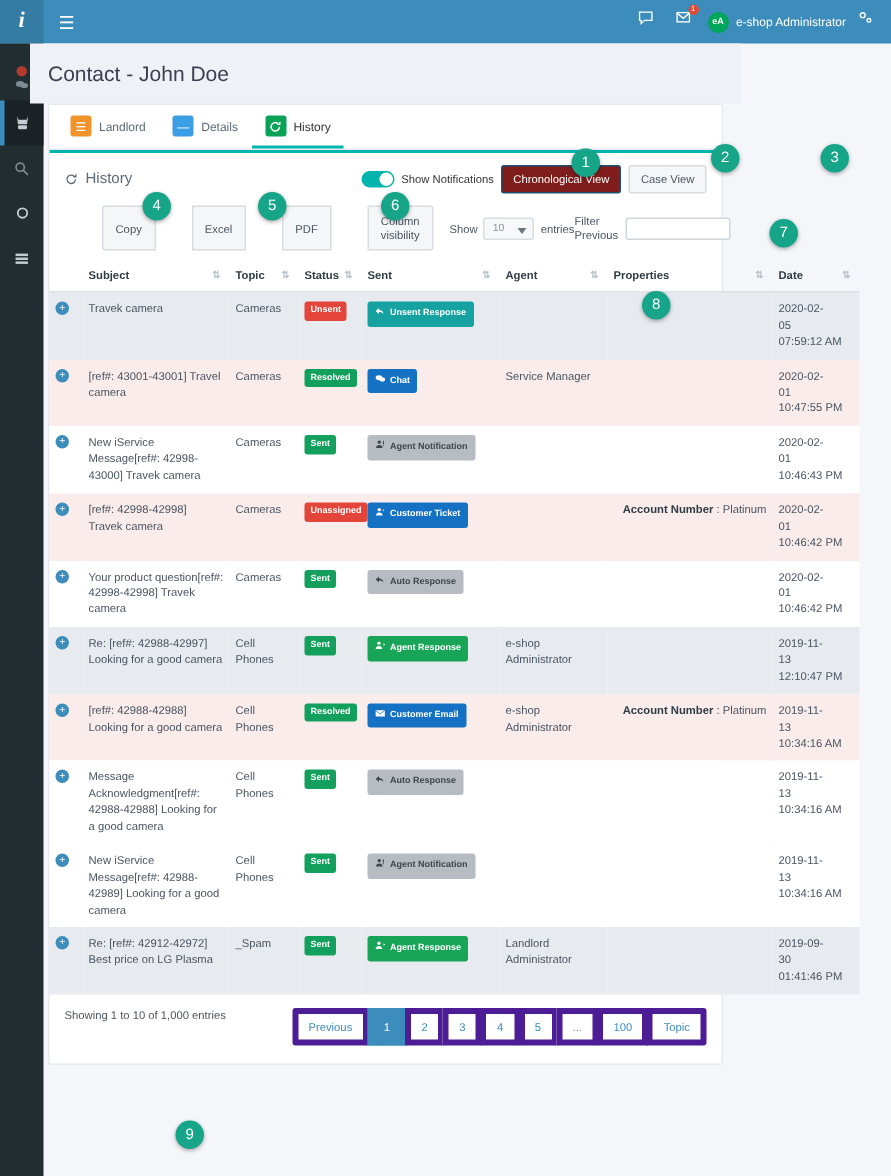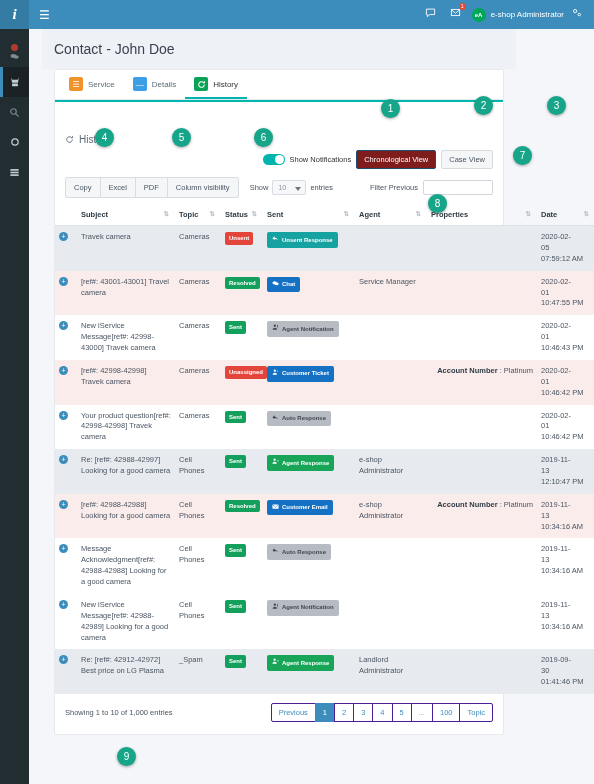--- a/index.html
+++ b/index.html
@@ -48,21 +48,21 @@
   .side-item {
     height:30px; display:flex; align-items:center; justify-content:center;
     color:#8aa4af; font-size:10px; position:relative; cursor:pointer;
   }
   .side-item.active { background:#1a2226; border-left:3px solid #3c8dbc; }
   .side-item.active svg { margin-left:-3px; }
   .side-dot { width:7px; height:7px; border-radius:50%; background:#b03a2e; }
   .side-block { padding-top:8px; }
 
   
-  .content { position:absolute; top:29px; left:42px; width:474px; height:755px; }
+  .content { position:absolute; top:29px; left:20px; width:474px; height:755px; }
   .page-title {
     font-size:14px; font-weight:400; color:#3a3f51;
     padding:12px 0 12px 12px; background:#eef1f5;
   }
   .panel {
     background:#fff; margin:0 12px; border:1px solid #e6eaee;
     border-radius:2px;
   }
 
   
@@ -82,40 +82,40 @@
   .ico-red    { background:#d63b2f; }
   .ico-green  { background:#09a357; }
 
   .accent-line { height:2px; background:#00b5ad; margin:0; }
 
   
   .hist-head {
     display:flex; align-items:center; padding:8px 10px 4px 10px;
   }
   .hist-title { font-size:10px; color:#5b6b77; display:flex; align-items:center; gap:5px; }
-  .hist-right { margin-left:auto; display:flex; align-items:center; gap:5px;margin-top:40px; }
+  .hist-right { margin-left:auto; display:flex; align-items:center; gap:5px; }
   .toggle {
     width:22px; height:11px; border-radius:6px; background:#00b5ad; position:relative; cursor:pointer;
   }
   .toggle .knob {
     position:absolute; right:1px; top:1px; width:9px; height:9px; border-radius:50%; background:#fff;
   }
   .toggle-label { font-size:7.5px; color:#333; }
   .btn-view {
     font-size:7.5px; padding:4px 7px; border-radius:2px; cursor:pointer;
     border:1px solid #d6dbe0; background:#f4f6f8; color:#4a5562;
   }
   .btn-view.primary { background:#7f1d1d; border-color:#1b4f72; color:#fff; }
 
   
   .toolbar { display:flex; align-items:center; padding:4px 10px 6px 10px; }
   .btn-group { display:flex; }
   .tb-btn {
     font-size:7.5px; padding:5px 8px; border:1px solid #d9dde1; background:#f4f6f8;
-    color:#4a5562; margin-right:-1px; cursor:pointer;
+    color:#4a5562; margin-right:-1px; cursor:pointer;margin-left:25px;
   }
   .tb-btn:first-child { border-radius:2px 0 0 2px; }
   .tb-btn:last-child { border-radius:0 2px 2px 0; }
   .show-entries { display:flex; align-items:center; gap:4px; font-size:7.5px; color:#4a5562; margin-left:12px; }
   .sel {
     border:1px solid #d9dde1; background:#f7f8f9; font-size:7px; color:#8a949c;
     padding:3px 12px 3px 5px; border-radius:2px; position:relative; cursor:pointer;
     min-width:34px;
   }
   .sel::after {
@@ -159,25 +159,25 @@
     display:inline-flex; align-items:center; gap:3px; font-size:6px; font-weight:bold;
     padding:3px 5px; border-radius:2px; color:#fff; white-space:nowrap;
   }
   .t-teal  { background:#16a2a0; }
   .t-blue  { background:#1471c4; }
   .t-gray  { background:#b6bcc2; color:#3f474e; }
   .t-green { background:#18a558; }
   .prop-key { font-weight:bold; color:#2f3b45; }
 
   
-  .tfoot { display:flex; align-items:center; padding:9px 10px 12px 10px; }
+  .tfoot { display:flex; align-items:flex-start; padding:9px 10px 12px 10px; }
   .showing { font-size:7.5px; color:#4a5562; }
   .pager { margin-left:auto; display:flex; }
   .pg {
-    font-size:7.5px; color:#3c8dbc; border:1px solid #4c1d95; background:#fff;
+    font-size:7.5px; color:#3c8dbc; border:4px solid #4c1d95; background:#fff;
     padding:4px 7px; margin-left:-1px; cursor:pointer; min-width:16px; text-align:center;
   }
   .pg:first-child { border-radius:2px 0 0 2px; }
   .pg:last-child { border-radius:0 2px 2px 0; }
   .pg.active { background:#3c8dbc; border-color:#3c8dbc; color:#fff; }
   .pg.muted { color:#8a949c; }
 
   
   .callout {
     position:absolute; width:19px; height:19px; border-radius:50%;
@@ -257,21 +257,21 @@
 
 <div class="content">
 
   <div class="page-title">Contact - John Doe</div>
 
   <div class="panel">
 
     <div class="tabs">
       <div class="tab">
         <span class="tab-ico ico-orange">☰</span>
-        <span>Service</span>
+        <span>Landlord</span>
       </div>
       <div class="tab">
         <span class="tab-ico ico-blue">—</span>
         <span>Details</span>
       </div>
       <div class="tab active">
         <span class="tab-ico ico-green">
           <svg width="9" height="9" viewBox="0 0 16 16" fill="none" stroke="#fff" stroke-width="1.8">
             <path d="M13 8a5 5 0 11-1.6-3.6"></path>
               <path d="M13.4 2v3h-3" stroke-linejoin="round"></path>

